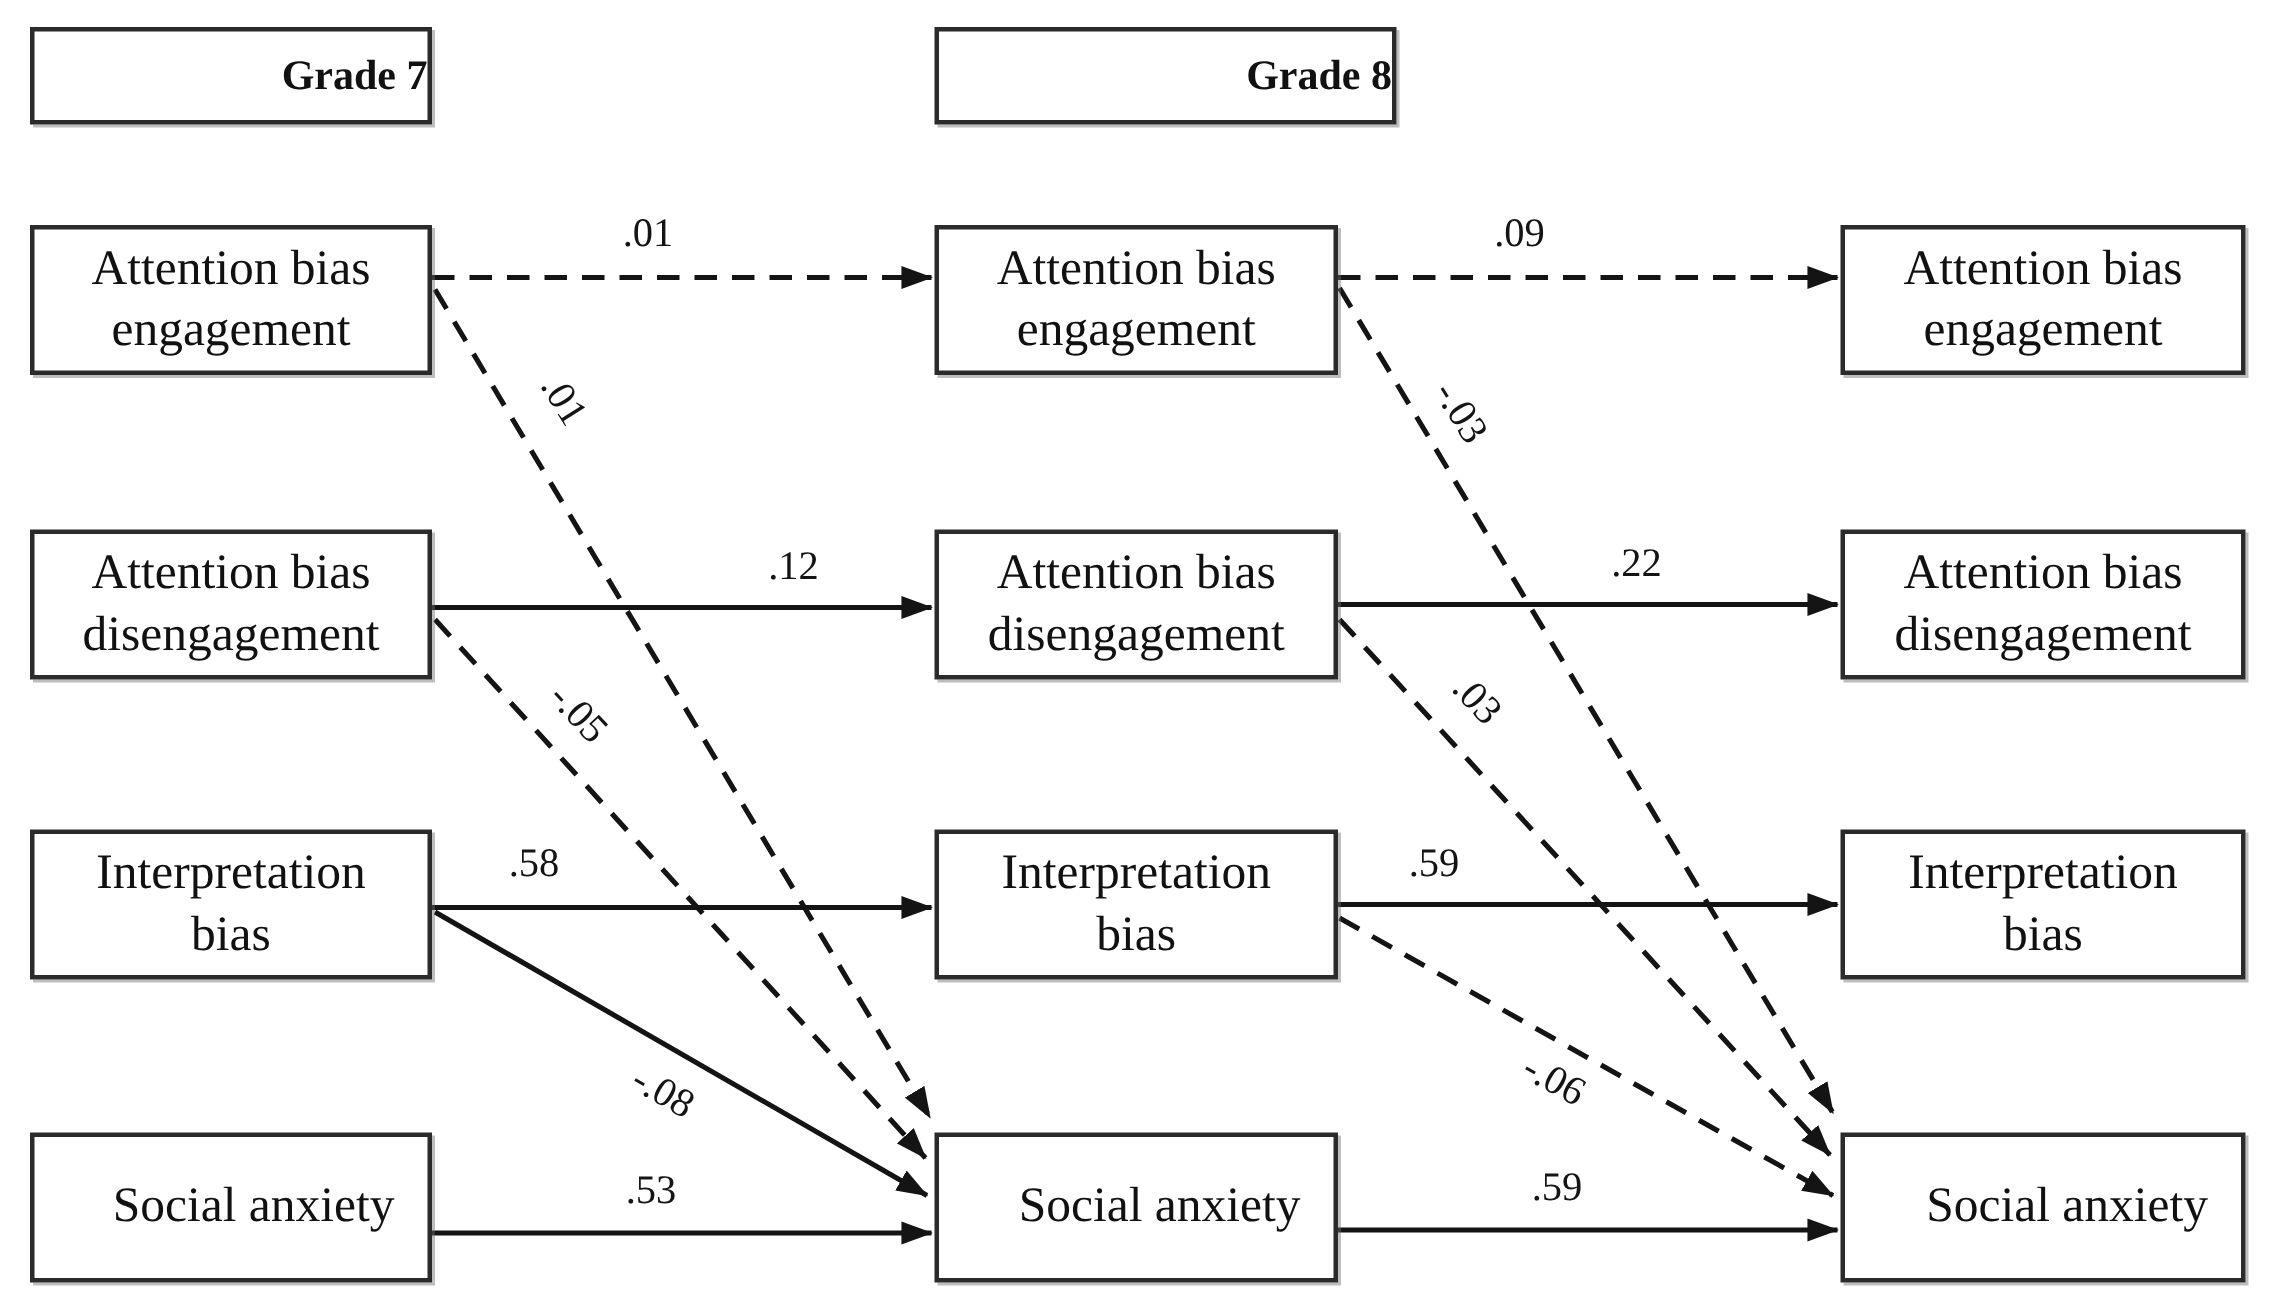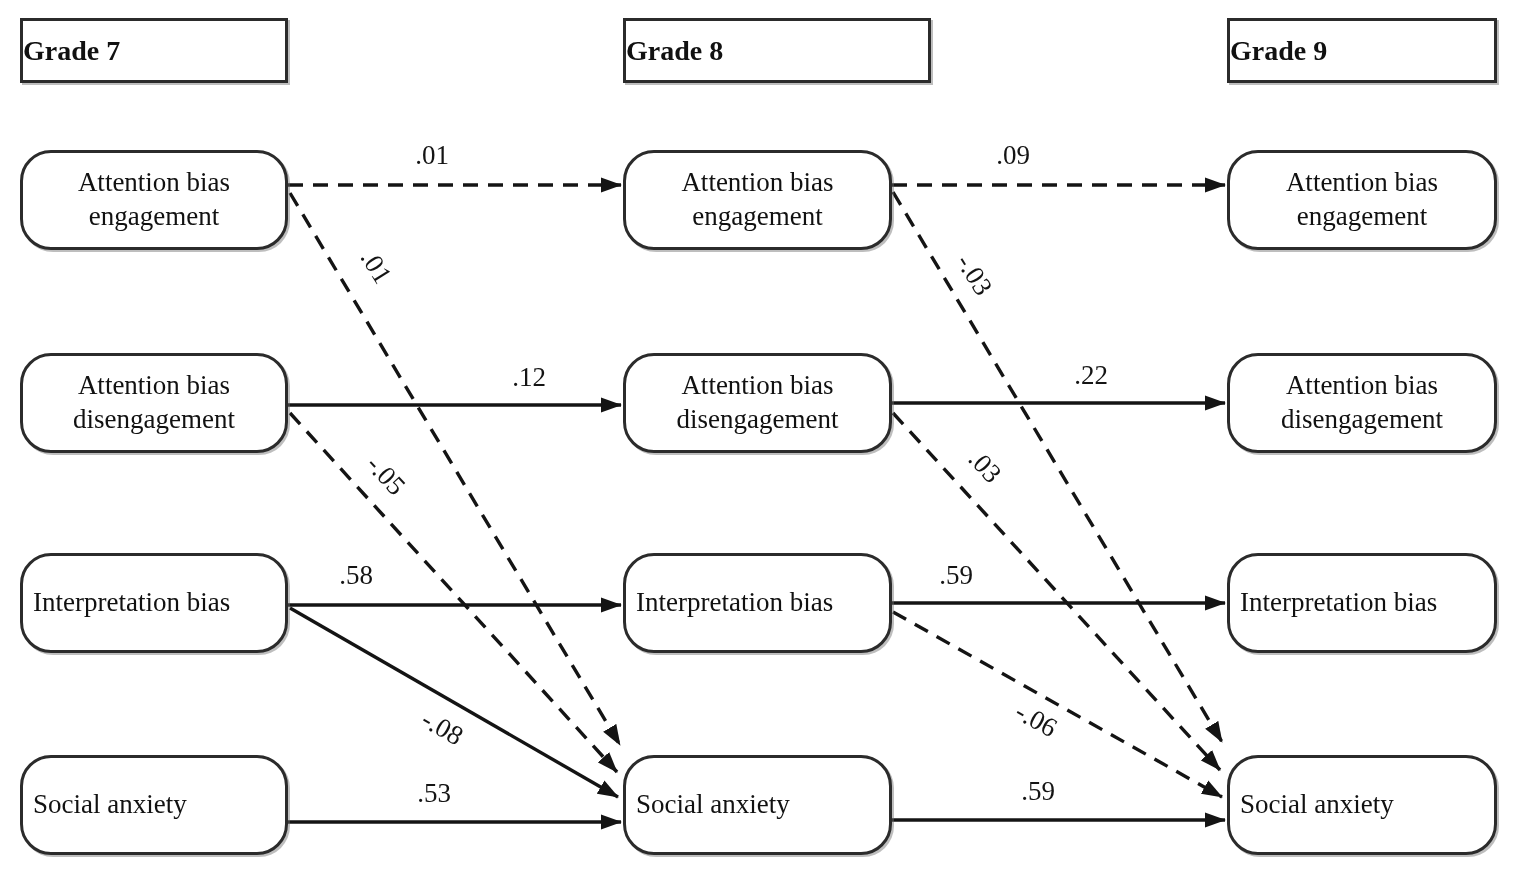--- a/index.html
+++ b/index.html
@@ -17,27 +17,27 @@
     font-family:"Liberation Serif", serif;
     font-size:27px;
     fill:#141414;
     text-anchor:middle;
   }
   .hbox,.vbox{
     position:absolute;
     box-sizing:border-box;
     background:#fff;
     border:3px solid #2b2b2b;
-    display:flex;align-items:center;justify-content:flex-start;
+    display:flex;align-items:center;justify-content:flex-end;
     text-align:center;
     color:#111;
     box-shadow:2px 2px 0 rgba(110,110,110,0.45);
   }
   .hbox{font-weight:bold;font-size:28px;}
-  .vbox{font-size:27px;line-height:1.25;padding:4px 10px;border-radius:31px;}
+  .vbox{font-size:33px;line-height:1.25;padding:4px 22px;}
 </style>
 </head>
 <body>
 
 <div class="stage">
 
   <svg class="edge-svg" id="edge-svg" viewBox="0 0 1524 874" xmlns="http://www.w3.org/2000/svg">
     <defs>
       <marker id="arrow" viewBox="0 0 11 8" refX="10.5" refY="4" markerWidth="21" markerHeight="16" markerUnits="userSpaceOnUse" orient="auto">
         <path d="M0,0 L11,4 L0,8 Z" fill="#141414"></path>
@@ -72,23 +72,20 @@
       <line x1="892" y1="820" x2="1225" y2="820" class="edge solid" marker-end="url(#arrow)"></line>
       <text x="1038" y="794" class="coef" dominant-baseline="middle">.59</text>
     </svg>
 
   <div class="hbox" style="left:20px;top:18px;width:268px;height:65px">
     <span>Grade 7</span>
   </div>
   <div class="hbox" style="left:623px;top:18px;width:308px;height:65px">
     <span>Grade 8</span>
   </div>
-  <div class="hbox" style="left:1227px;top:18px;width:270px;height:65px">
-    <span>Grade 9</span>
-  </div>
 
   <div class="vbox" style="left:20px;top:150px;width:268px;height:100px">
     <span>Attention bias engagement</span>
   </div>
   <div class="vbox" style="left:20px;top:353px;width:268px;height:100px">
     <span>Attention bias disengagement</span>
   </div>
   <div class="vbox" style="left:20px;top:553px;width:268px;height:100px">
     <span>Interpretation bias</span>
   </div>

